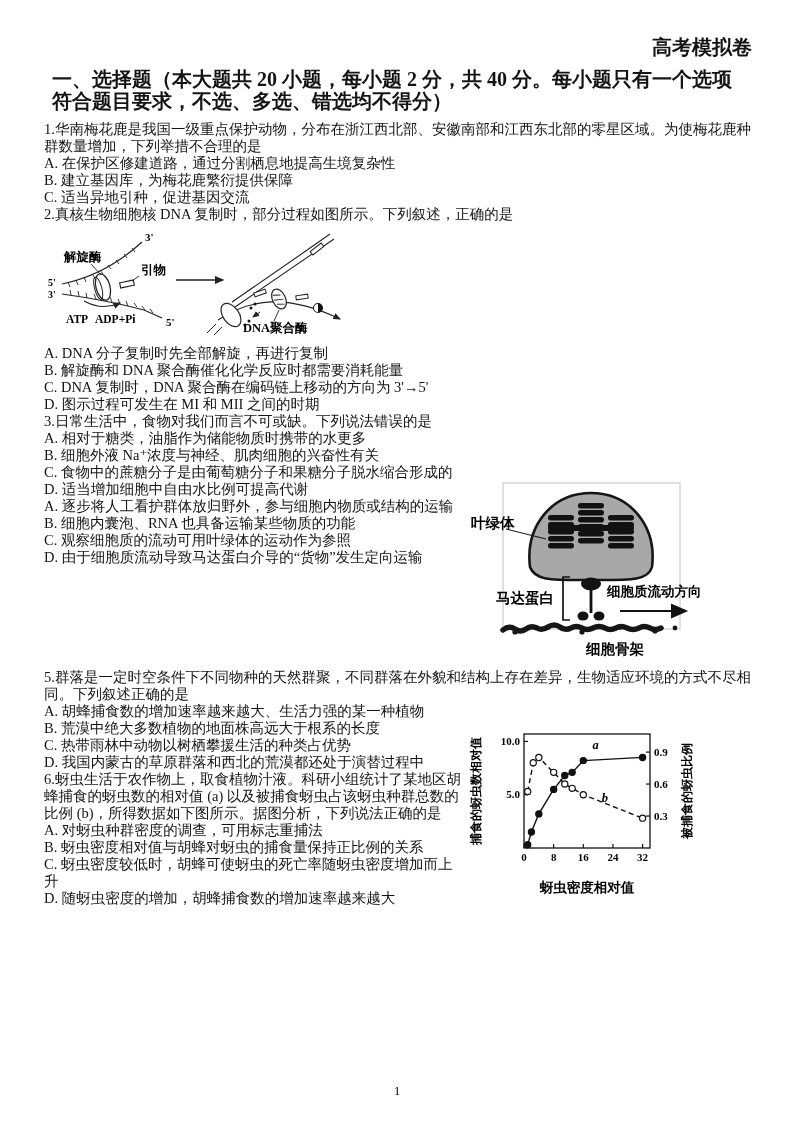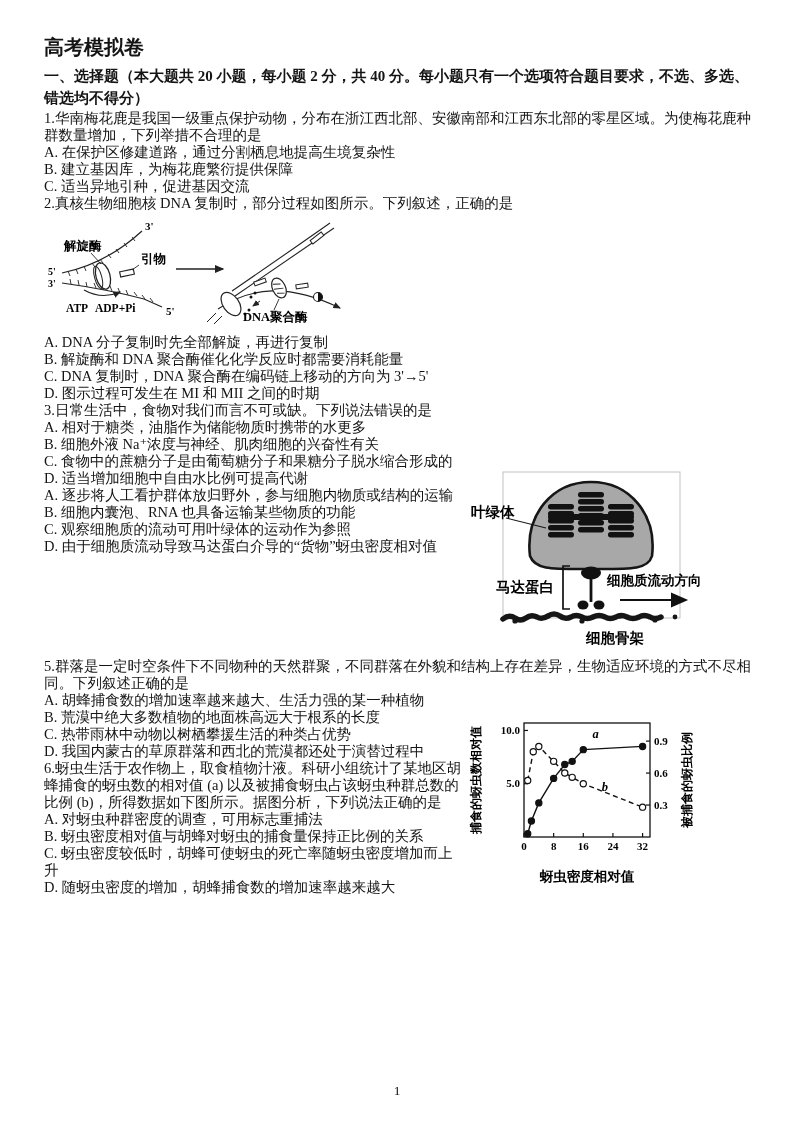--- a/index.html
+++ b/index.html
@@ -2,22 +2,22 @@
 <html><head>
 <meta charset="utf-8">
 <style>
   html,body{margin:0;padding:0;background:#ffffff;}
   .page{
     position:relative;width:794px;height:1123px;box-sizing:border-box;
     padding:34px 42px 0 44px;background:#fff;overflow:hidden;
     font-family:"Liberation Serif","DejaVu Serif",serif;
     font-size:14.5px;color:#141414;
   }
-  .title{text-align:left;font-weight:bold;font-size:20px;line-height:26px;margin:0 0 5px 0;}
-  .sec{font-weight:bold;font-size:15px;line-height:22.4px;margin:0;}
+  .title{text-align:right;font-weight:bold;font-size:20px;line-height:26px;margin:0 0 5px 0;}
+  .sec{font-weight:bold;font-size:20px;line-height:22.4px;margin:8px;}
   p.line{margin:0;line-height:17px;}
   .fig-dna{width:302px;height:116px;margin:1px 0 1px 2px;}
   .fig-chloro{float:right;width:282px;height:188px;margin:0 0 0 6px;}
   .fig-chart{float:right;width:285px;height:180px;margin:2px 0 0 6px;}
   .clear{clear:both;height:0;}
   .pagenum{position:absolute;left:0;right:0;bottom:24px;text-align:center;font-size:13.5px;}
   svg text{font-family:"Liberation Serif","DejaVu Serif",serif;}
   .figlabel{font-weight:bold;}
 </style>
 </head>
@@ -173,21 +173,21 @@
     </g>
     <text x="116" y="173" font-size="14.5" class="figlabel">细胞骨架</text>
   </svg>
 
   <p class="line">D. 适当增加细胞中自由水比例可提高代谢</p>
 
   
   <p class="line">A. 逐步将人工看护群体放归野外，参与细胞内物质或结构的运输</p>
   <p class="line">B. 细胞内囊泡、RNA 也具备运输某些物质的功能</p>
   <p class="line">C. 观察细胞质的流动可用叶绿体的运动作为参照</p>
-  <p class="line">D. 由于细胞质流动导致马达蛋白介导的“货物”蚜虫密度相对值</p>
+  <p class="line">D. 由于细胞质流动导致马达蛋白介导的“货物”发生定向运输</p>
   <div class="clear"></div>
 
   
   <p class="line">5.群落是一定时空条件下不同物种的天然群聚，不同群落在外貌和结构上存在差异，生物适应环境的方式不尽相同。下列叙述正确的是</p>
   <p class="line">A. 胡蜂捕食数的增加速率越来越大、生活力强的某一种植物</p>
 
   
   <svg class="fig-chart" id="chart-svg" viewBox="0 0 285 180">
     <rect x="57" y="12" width="126" height="114" fill="none" stroke="#111" stroke-width="1.3"></rect>
     <g id="chart-ticks">

